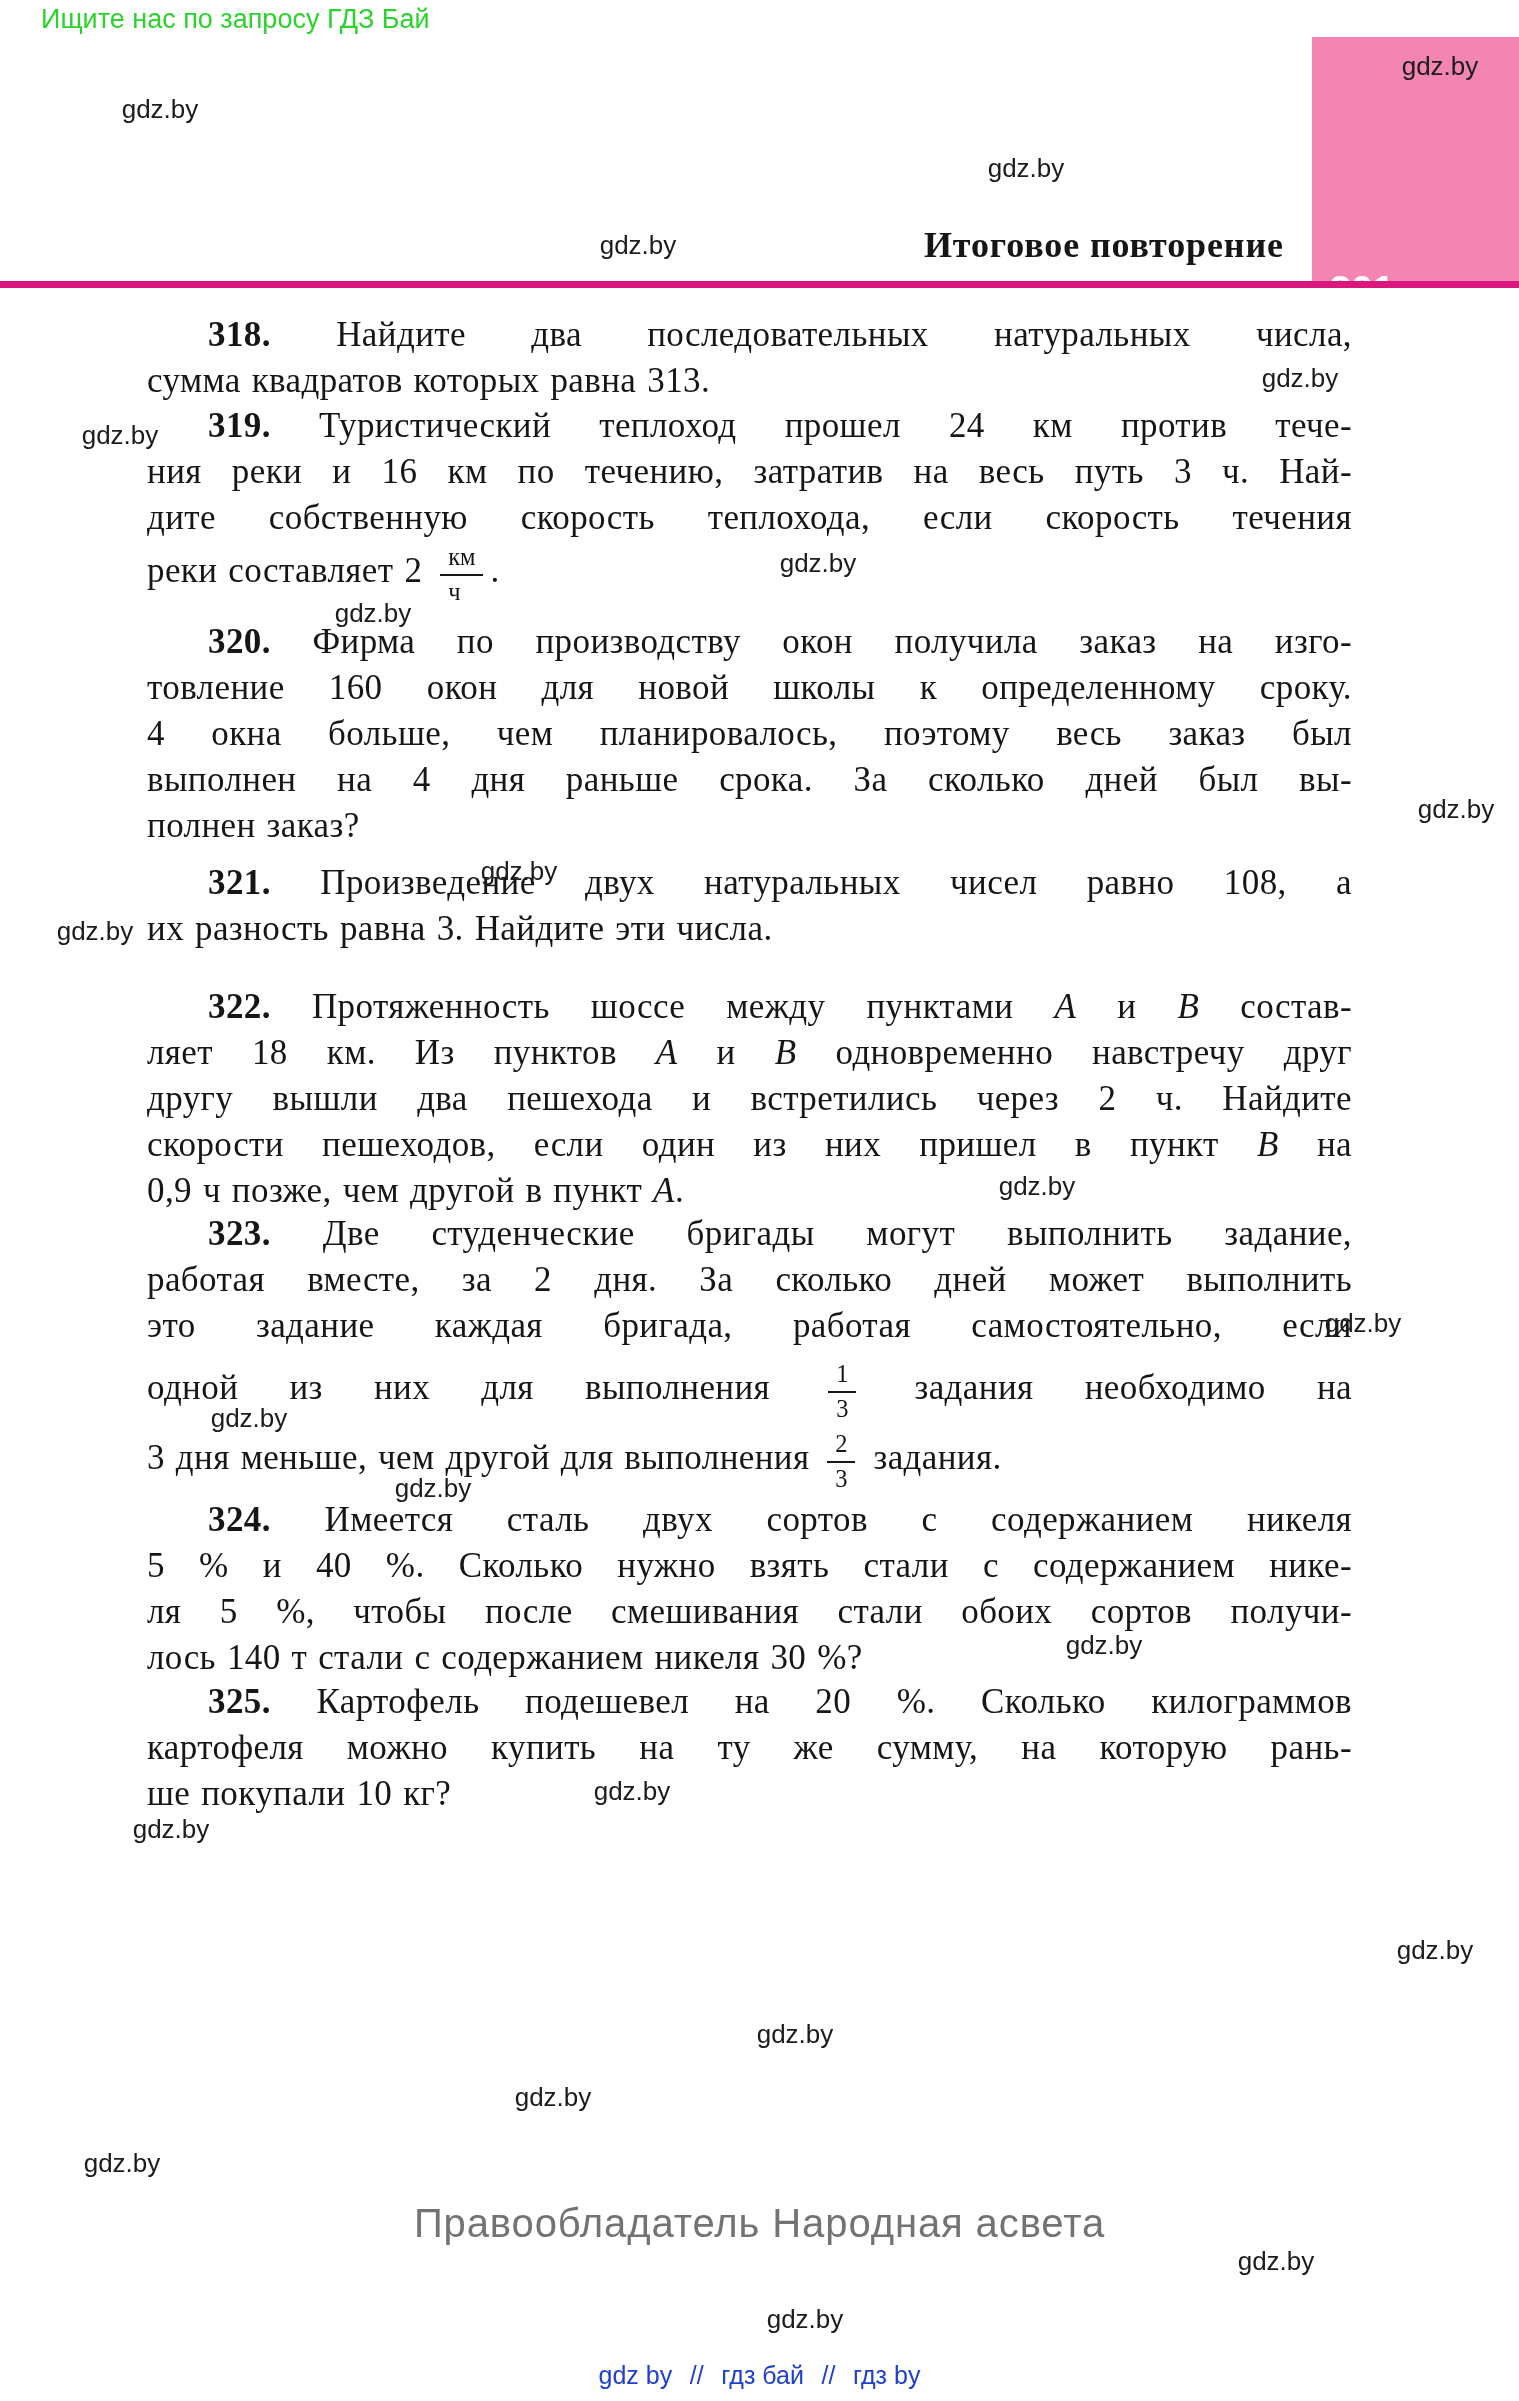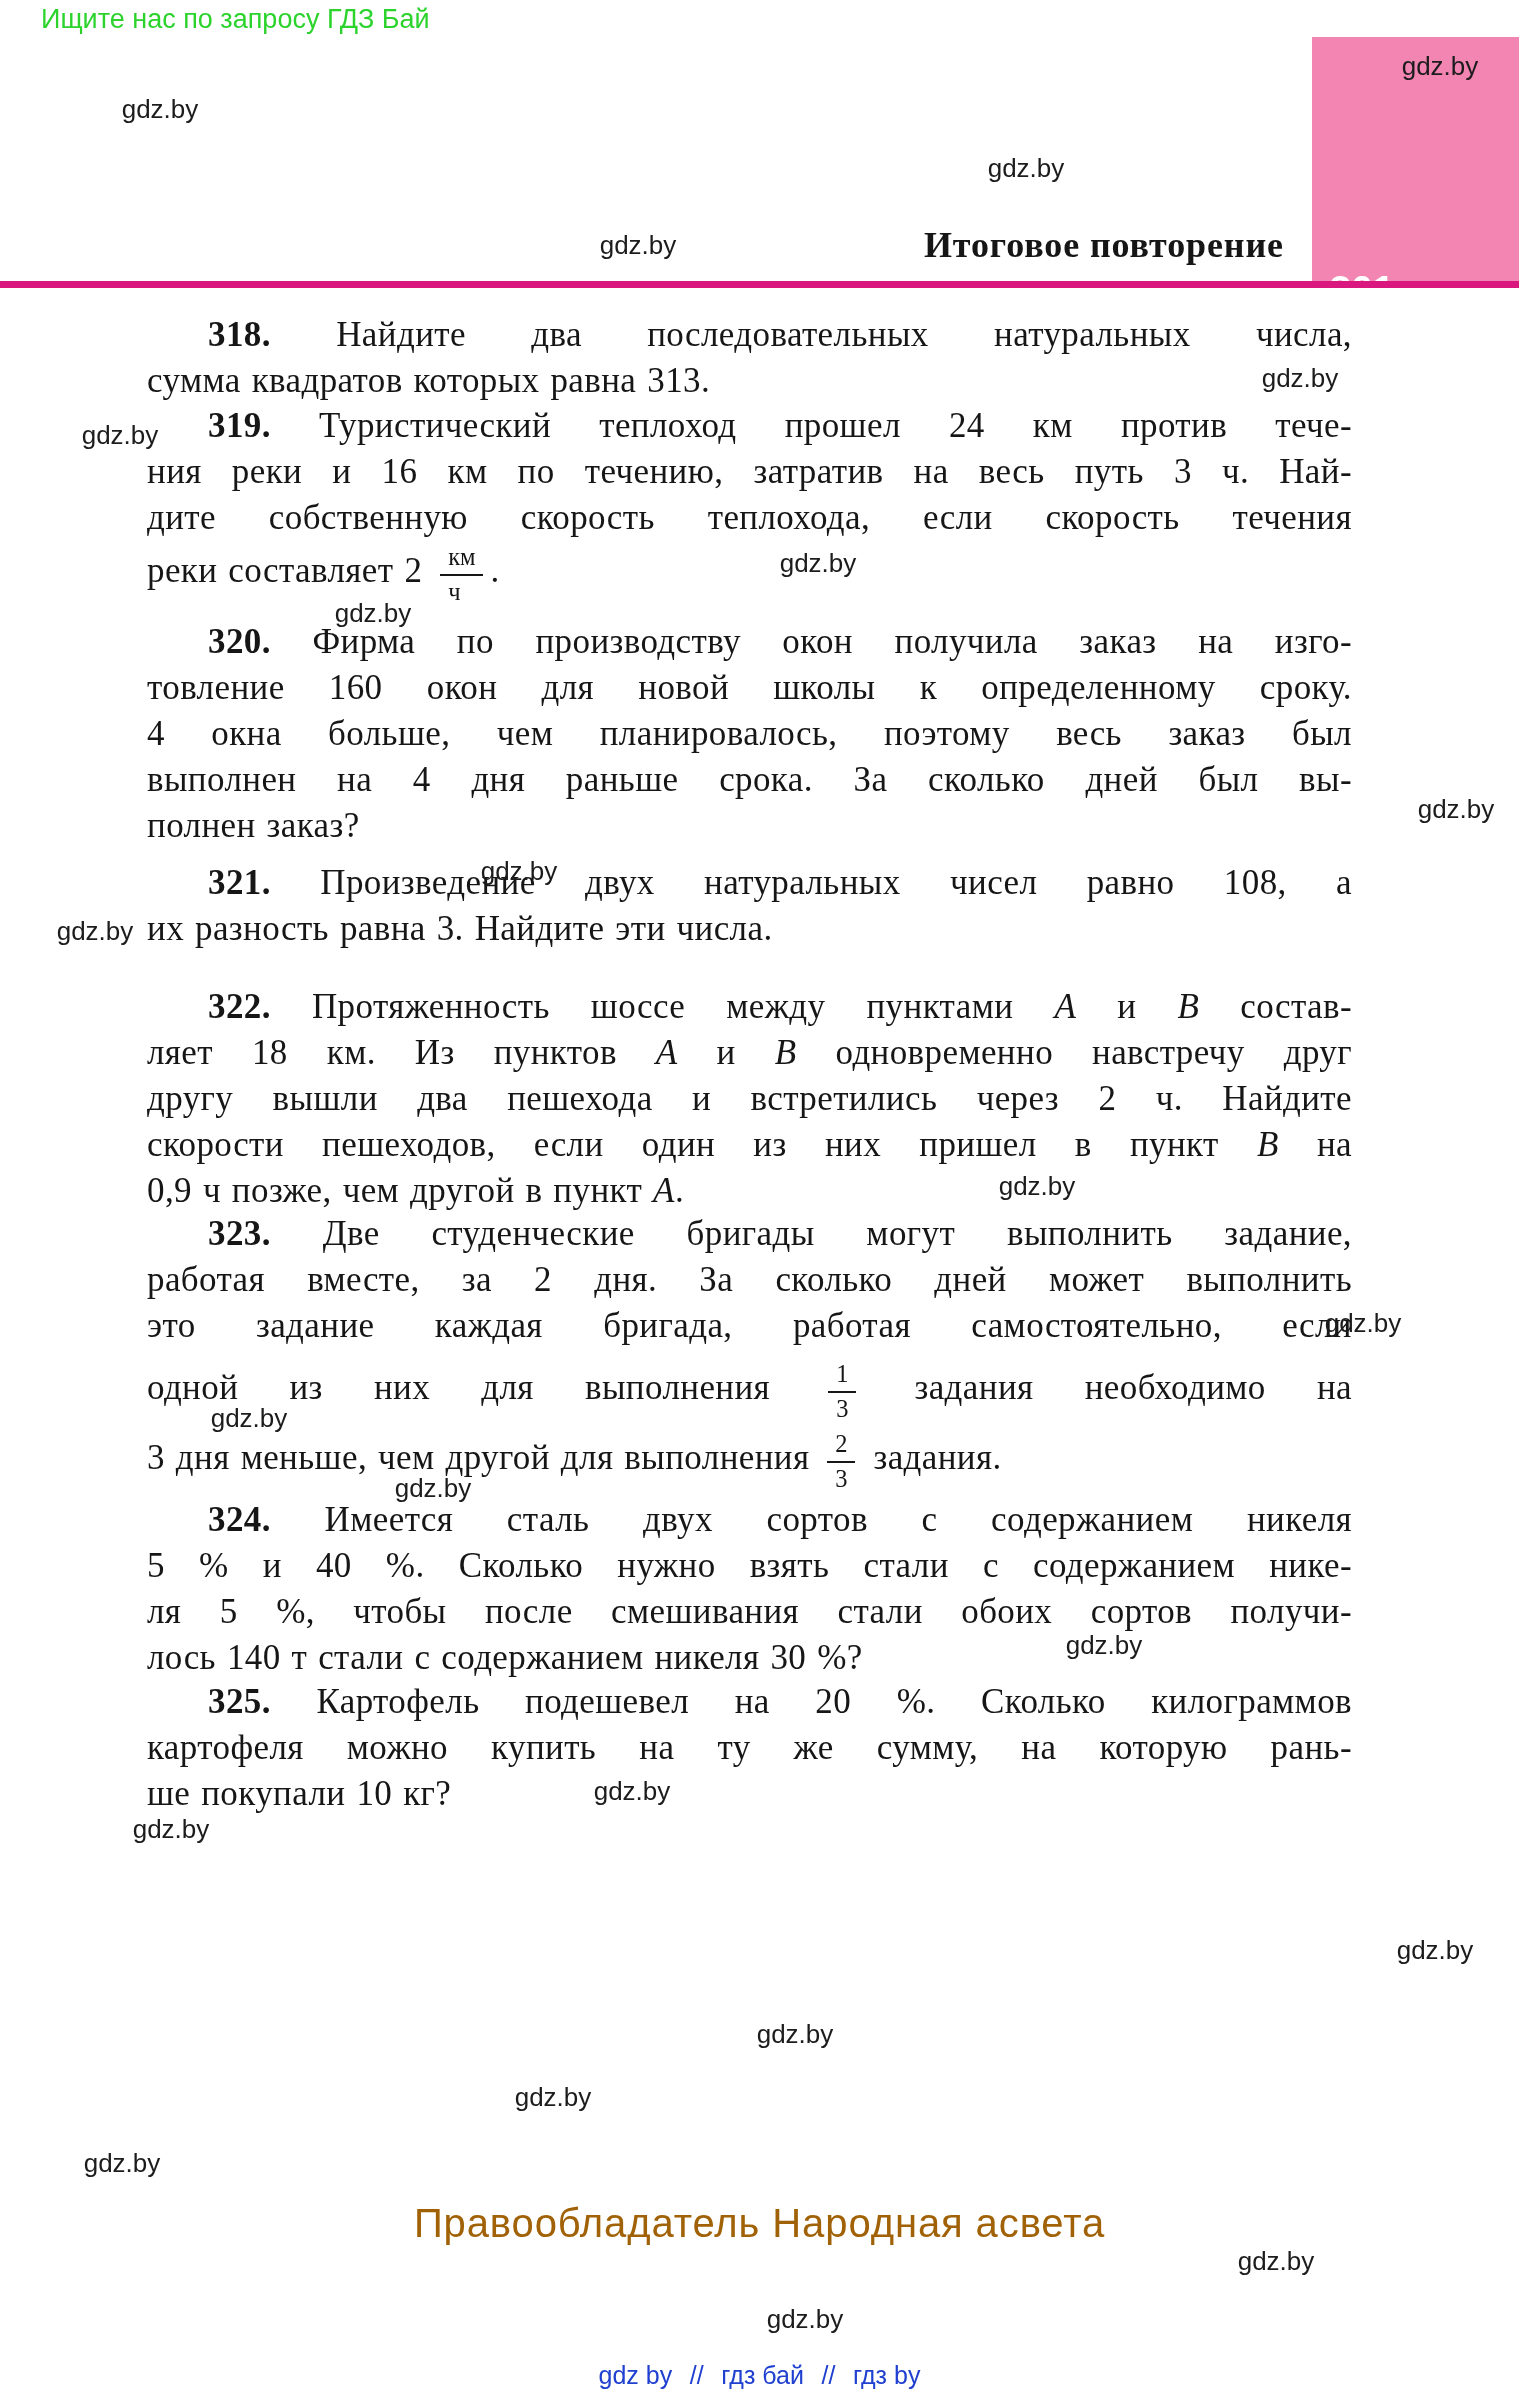--- a/index.html
+++ b/index.html
@@ -40,21 +40,21 @@
   .tline.h88{height:77px;line-height:77px;}
   .tline.h72{height:63px;line-height:63px;}
   .frac{
     display:inline-block;vertical-align:middle;text-align:center;
     line-height:1;font-size:24.5px;letter-spacing:0;margin:0 7px;text-indent:0;
   }
   .frac .fn{display:block;border-bottom:2.6px solid #161616;padding:1.8px 7.9px 4.4px;}
   .frac .fd{display:block;padding:4.4px 7.9px 0;}
   .copyright{
     position:absolute;top:2201px;left:0;width:100%;text-align:center;
-    font-family:"Liberation Sans",sans-serif;font-size:40px;color:#a16207;
+    font-family:"Liberation Sans",sans-serif;font-size:40px;color:#737373;
     letter-spacing:0.9px;
   }
   .links{
     position:absolute;top:2361px;left:0;width:100%;text-align:center;
     font-family:"Liberation Sans",sans-serif;font-size:25px;color:#2040d0;
   }
   .links span{margin:0 8.8px;}
 </style>
 </head>
 <body>

